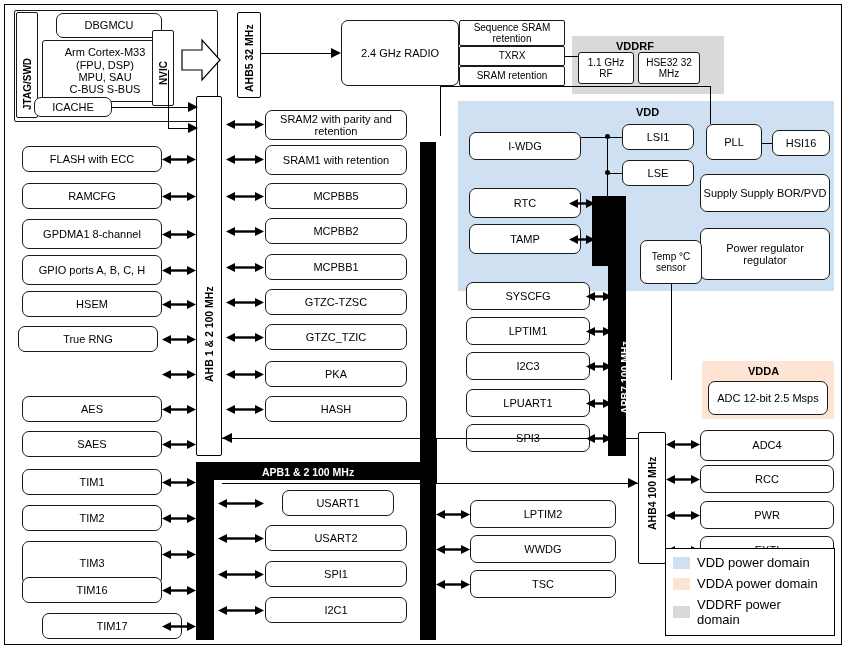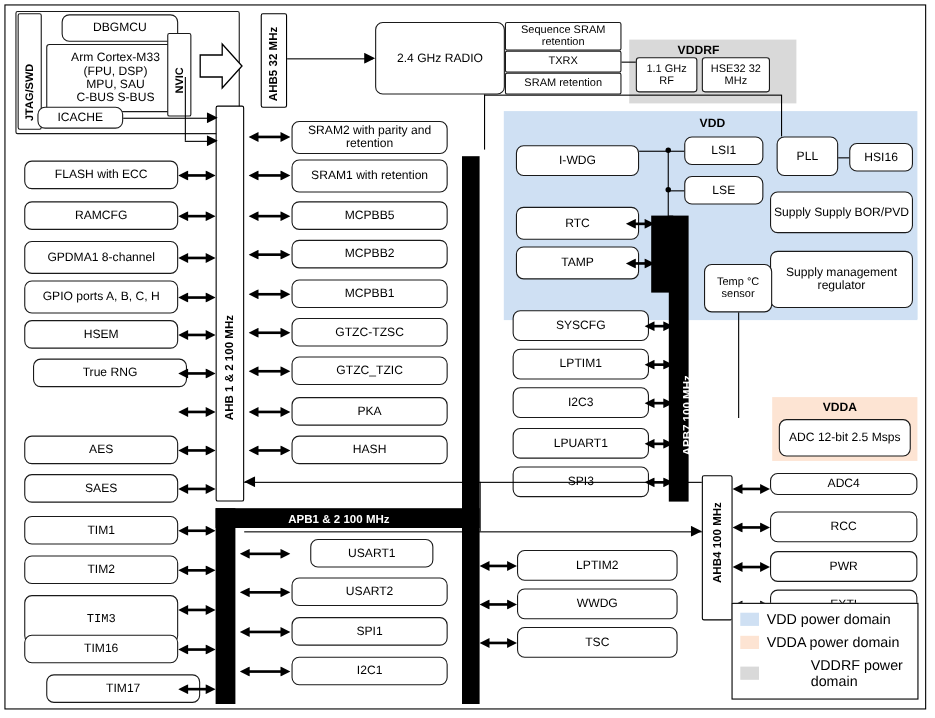--- a/index.html
+++ b/index.html
@@ -254,36 +254,36 @@
   </div>
   <div class="blk" style="left:22px; top:219px; width:140px; height:30px;">
     <span>GPDMA1 8-channel</span>
   </div>
   <div class="blk" style="left:22px; top:255px; width:140px; height:30px;">
     <span>GPIO ports A, B, C, H</span>
   </div>
   <div class="blk" style="left:22px; top:291px; width:140px; height:26px;">
     <span>HSEM</span>
   </div>
-  <div class="blk" style="left:30px; top:326px; width:140px; height:26px;align-items:center;">
+  <div class="blk" style="left:18px; top:326px; width:140px; height:26px;align-items:center;">
     <span>True RNG</span>
   </div>
   <div class="blk" style="left:22px; top:396px; width:140px; height:26px;">
     <span>AES</span>
   </div>
   <div class="blk" style="left:22px; top:431px; width:140px; height:26px;">
     <span>SAES</span>
   </div>
   <div class="blk" style="left:22px; top:469px; width:140px; height:26px;">
     <span>TIM1</span>
   </div>
   <div class="blk" style="left:22px; top:505px; width:140px; height:26px;">
     <span>TIM2</span>
   </div>
-  <div class="blk" style="left:22px; top:541px; width:140px; height:44px;font-family:Liberation Mono, monospace;">
+  <div class="blk" style="left:22px; top:541px; width:140px; height:44px;">
     <span>TIM3</span>
   </div>
   <div class="blk" style="left:22px; top:577px; width:140px; height:26px;">
     <span>TIM16</span>
   </div>
   <div class="blk" style="left:22px; top:613px; width:140px; height:26px;margin-left:20px;">
     <span>TIM17</span>
   </div>
 
   <div class="darr" style="left:162px; top:155px;">
@@ -653,36 +653,36 @@
   </div>
   <div class="blk" style="left:772px; top:130px; width:58px; height:26px;">
     <span>HSI16</span>
   </div>
   <div class="line-h" style="left:762px; top:143px; width:10px;"></div>
 
   <div class="blk" style="left:700px; top:174px; width:130px; height:38px;">
     <span>Supply Supply BOR/PVD</span>
   </div>
   <div class="blk" style="left:700px; top:228px; width:130px; height:52px;">
-    <span>Supply management regulator</span>
+    <span>Power regulator regulator</span>
   </div>
 
   <div class="blk small" style="left:640px; top:240px; width:62px; height:44px;">
     <span>Temp °C sensor</span>
   </div>
   <div class="line-v" style="left:671px; top:284px; height:96px;"></div>
 
   <div class="blk" style="left:708px; top:381px; width:120px; height:34px;">
     <span>ADC 12-bit 2.5 Msps</span>
   </div>
 
   <div class="bus" style="left:638px; top:432px; width:28px; height:132px;"></div>
   <div class="bus-v-label" style="left:646px; top:530px;">AHB4 100 MHz</div>
 
-  <div class="blk" style="left:700px; top:430px; width:134px; height:20px;">
+  <div class="blk" style="left:700px; top:430px; width:134px; height:31px;">
     <span>ADC4</span>
   </div>
   <div class="blk" style="left:700px; top:465px; width:134px; height:28px;">
     <span>RCC</span>
   </div>
   <div class="blk" style="left:700px; top:501px; width:134px; height:28px;">
     <span>PWR</span>
   </div>
   <div class="blk" style="left:700px; top:536px; width:134px; height:28px;">
     <span>EXTI</span>
@@ -733,18 +733,18 @@
 
   <div class="legend">
     <div class="legend-row">
       <span class="legend-swatch" style="background:#cfe0f3;"></span>
       <span>VDD power domain</span>
     </div>
     <div class="legend-row">
       <span class="legend-swatch" style="background:#fde4d3;"></span>
       <span>VDDA power domain</span>
     </div>
-    <div class="legend-row" style="margin-bottom:0;gap:40px;">
+    <div class="legend-row" style="margin-bottom:0;">
       <span class="legend-swatch" style="background:#d9d9d9;"></span>
       <span>VDDRF power domain</span>
     </div>
   </div>
 </div>
 
 </body></html>

